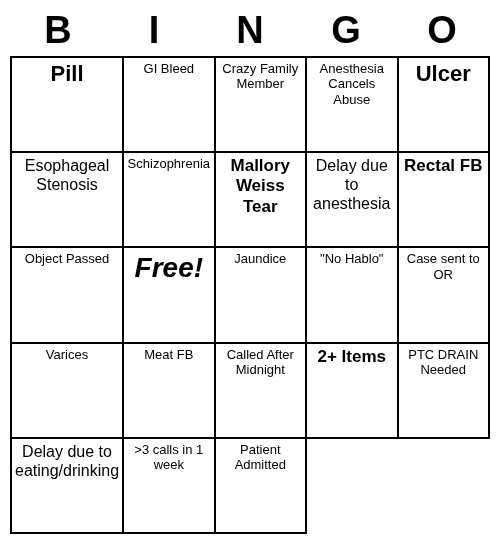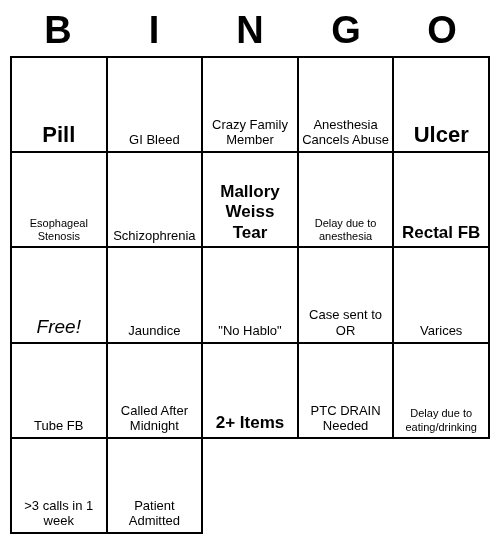--- a/index.html
+++ b/index.html
@@ -33,45 +33,45 @@
       grid-template-rows: repeat(5, 1fr);
       width: 100%;
       flex: 1;
       border-top: 2px solid #000;
       border-left: 2px solid #000;
     }
     .bingo-cell {
       border-right: 2px solid #000;
       border-bottom: 2px solid #000;
       display: flex;
-      align-items: flex-end;
+      align-items: flex-start;
       justify-content: center;
       text-align: center;
       padding: 3px;
       min-height: 88px;
     }
     .bingo-cell span {
       font-size: 13px;
       line-height: 1.2;
     }
     .bingo-cell.large-text span {
       font-size: 22px;
       font-weight: bold;
     }
     .bingo-cell.medium-text span {
       font-size: 17px;
       font-weight: bold;
     }
     .bingo-cell.free-space span {
-      font-size: 19px;
-      font-weight: normal;
+      font-size: 28px;
+      font-weight: bold;
       font-style: italic;
     }
     .bingo-cell.small-text span {
-      font-size: 11px;
+      font-size: 16px;
     }
   </style>
 </head>
 <body>
 
 <div class="bingo-header">
   <div class="bingo-header-cell">B</div>
   <div class="bingo-header-cell">I</div>
   <div class="bingo-header-cell">N</div>
   <div class="bingo-header-cell">G</div>
@@ -102,37 +102,40 @@
     </div>
     <div class="bingo-cell medium-text">
       <span>Mallory Weiss Tear</span>
     </div>
     <div class="bingo-cell small-text">
       <span>Delay due to anesthesia</span>
     </div>
     <div class="bingo-cell medium-text">
       <span>Rectal FB</span>
     </div>
+    <div class="bingo-cell">
+      <span>Object Passed</span>
+    </div>
     <div class="bingo-cell free-space">
       <span>Free!</span>
     </div>
     <div class="bingo-cell">
       <span>Jaundice</span>
     </div>
     <div class="bingo-cell">
       <span>"No Hablo"</span>
     </div>
     <div class="bingo-cell">
       <span>Case sent to OR</span>
     </div>
     <div class="bingo-cell">
       <span>Varices</span>
     </div>
     <div class="bingo-cell">
-      <span>Tube FB</span>
+      <span>Meat FB</span>
     </div>
     <div class="bingo-cell">
       <span>Called After Midnight</span>
     </div>
     <div class="bingo-cell medium-text">
       <span>2+ Items</span>
     </div>
     <div class="bingo-cell">
       <span>PTC DRAIN Needed</span>
     </div>

